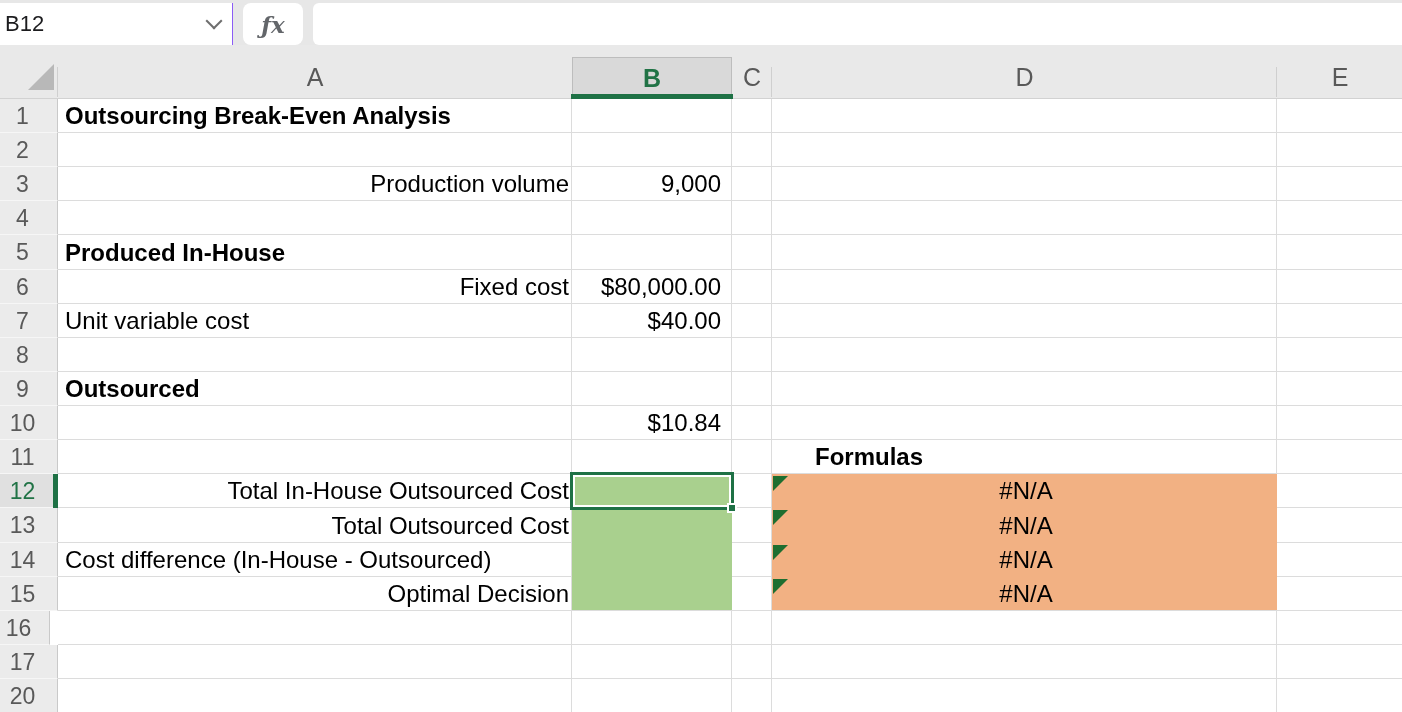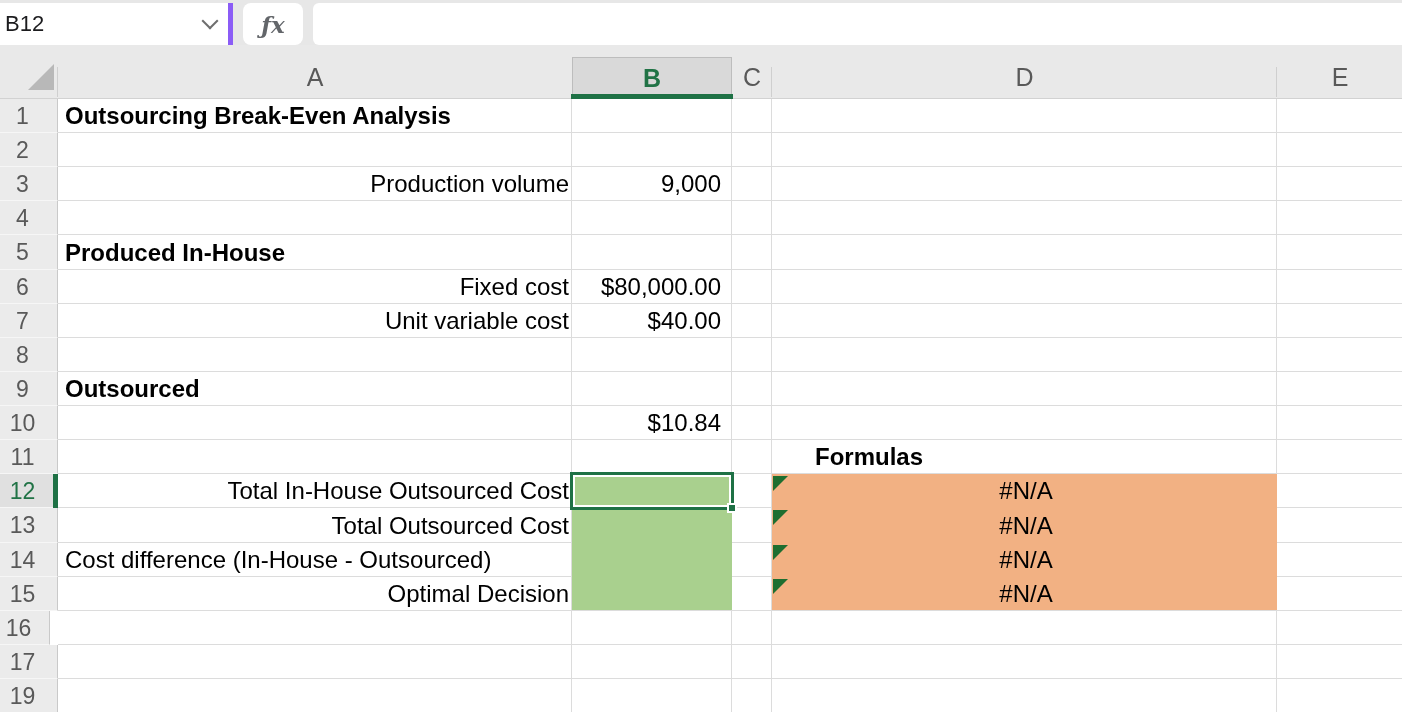--- a/index.html
+++ b/index.html
@@ -2,21 +2,21 @@
 <html><head>
 <meta charset="utf-8">
 <style>
   html,body{margin:0;padding:0;background:#ffffff;}
   .stage{position:relative;width:1402px;height:712px;overflow:hidden;
          font-family:"Liberation Sans","DejaVu Sans",sans-serif;background:#ffffff;}
 
   
   .topbar{position:absolute;left:0;top:0;width:1402px;height:45px;background:#e7e7e7;}
   .namebox{position:absolute;left:0;top:3px;width:233px;height:42px;background:#fff;
-           border-right:5px solid #8b5cf6;box-sizing:border-box;display:flex;
+           border-right:1px solid #8b5cf6;box-sizing:border-box;display:flex;
            align-items:center;justify-content:space-between;padding:0 12px 0 5px;}
   .namebox .val{font-size:22px;color:#1c1c1e;}
   .chev{width:10px;height:10px;border-right:2px solid #6e6e6e;border-bottom:2px solid #6e6e6e;
         transform:rotate(45deg);margin-top:-6px;}
   .fxbtn{position:absolute;left:243px;top:3px;width:60px;height:42px;background:#fff;
          border-radius:8px;display:flex;align-items:center;justify-content:center;}
   .fxi{font-family:"DejaVu Serif","Liberation Serif",serif;font-style:italic;font-weight:bold;
        font-size:23px;color:#63666a;}
   .fbar{position:absolute;left:313px;top:3px;width:1089px;height:42px;background:#fff;
         border-radius:6px 0 0 6px;}
@@ -79,21 +79,21 @@
       <div class="rowhdr" style="left: 0px; top: 327px; width: 58px; height: 34px; line-height: 34px;">9</div>
       <div class="rowhdr" style="left: 0px; top: 361px; width: 58px; height: 34px; line-height: 34px; text-align: center;">10</div>
       <div class="rowhdr" style="left: 0px; top: 395px; width: 58px; height: 34px; line-height: 34px;">11</div>
       <div class="rowhdr" style="left: 0px; top: 429px; width: 58px; height: 34px; line-height: 34px; background: rgb(224, 224, 224); color: rgb(33, 115, 70);">12</div>
       <div class="abs" style="left: 53px; top: 429px; width: 5px; height: 34px; background: rgb(30, 113, 69); z-index: 3;"></div>
       <div class="rowhdr" style="left: 0px; top: 463px; width: 58px; height: 35px; line-height: 35px;">13</div>
       <div class="rowhdr" style="left: 0px; top: 498px; width: 58px; height: 34px; line-height: 34px;">14</div>
       <div class="rowhdr" style="left: 0px; top: 532px; width: 58px; height: 34px; line-height: 34px;">15</div>
       <div class="rowhdr" style="left: 0px; top: 566px; width: 50px; height: 34px; line-height: 34px;">16</div>
       <div class="rowhdr" style="left: 0px; top: 600px; width: 58px; height: 34px; line-height: 34px;">17</div>
-      <div class="rowhdr" style="left: 0px; top: 634px; width: 58px; height: 34px; line-height: 34px;">19</div>
+      <div class="rowhdr" style="left: 0px; top: 634px; width: 58px; height: 34px; line-height: 34px;">20</div>
       <div class="cell" style="left: 58px; top: 54px; width: 514px; height: 34px;"></div>
       <div class="cell" style="left: 572px; top: 54px; width: 160px; height: 34px;"></div>
       <div class="cell" style="left: 732px; top: 54px; width: 40px; height: 34px;"></div>
       <div class="cell" style="left: 772px; top: 54px; width: 505px; height: 34px;"></div>
       <div class="cell" style="left: 1277px; top: 54px; width: 126px; height: 34px;"></div>
       <div class="cell" style="left: 58px; top: 88px; width: 514px; height: 34px;"></div>
       <div class="cell" style="left: 572px; top: 88px; width: 160px; height: 34px;"></div>
       <div class="cell" style="left: 732px; top: 88px; width: 40px; height: 34px;"></div>
       <div class="cell" style="left: 772px; top: 88px; width: 505px; height: 34px;"></div>
       <div class="cell" style="left: 1277px; top: 88px; width: 126px; height: 34px;"></div>
@@ -178,21 +178,21 @@
       <div class="cell" style="left: 772px; top: 634px; width: 505px; height: 34px;"></div>
       <div class="cell" style="left: 1277px; top: 634px; width: 126px; height: 34px;"></div>
       <div class="fill" style="left: 572px; top: 429px; width: 160px; height: 136px; background: rgb(169, 208, 142);"></div>
       <div class="fill" style="left: 772px; top: 429px; width: 505px; height: 136px; background: rgb(242, 177, 131);"></div>
       <div class="ctext" style="left: 58px; top: 54px; width: 514px; height: 34px; line-height: 34px; padding-left: 7px; padding-right: 3px; text-align: left; font-weight: 700;">Outsourcing Break-Even Analysis</div>
       <div class="ctext" style="left: 58px; top: 122px; width: 514px; height: 34px; line-height: 34px; padding-left: 7px; padding-right: 3px; text-align: right;">Production volume</div>
       <div class="ctext" style="left: 572px; top: 122px; width: 160px; height: 34px; line-height: 34px; padding-left: 7px; padding-right: 11px; text-align: right;">9,000</div>
       <div class="ctext" style="left: 58px; top: 190px; width: 514px; height: 35px; line-height: 35px; padding-left: 7px; padding-right: 3px; text-align: left; font-weight: 700;">Produced In-House</div>
       <div class="ctext" style="left: 58px; top: 225px; width: 514px; height: 34px; line-height: 34px; padding-left: 7px; padding-right: 3px; text-align: right;">Fixed cost</div>
       <div class="ctext" style="left: 572px; top: 225px; width: 160px; height: 34px; line-height: 34px; padding-left: 7px; padding-right: 11px; text-align: right;">$80,000.00</div>
-      <div class="ctext" style="left: 58px; top: 259px; width: 514px; height: 34px; line-height: 34px; padding-left: 18px; padding-right: 3px; text-align: right;">Unit variable cost</div>
+      <div class="ctext" style="left: 58px; top: 259px; width: 514px; height: 34px; line-height: 34px; padding-left: 7px; padding-right: 3px; text-align: left;">Unit variable cost</div>
       <div class="ctext" style="left: 572px; top: 259px; width: 160px; height: 34px; line-height: 34px; padding-left: 7px; padding-right: 11px; text-align: right;">$40.00</div>
       <div class="ctext" style="left: 58px; top: 327px; width: 514px; height: 34px; line-height: 34px; padding-left: 7px; padding-right: 3px; text-align: left; font-weight: 700;">Outsourced</div>
       <div class="ctext" style="left: 572px; top: 361px; width: 160px; height: 34px; line-height: 34px; padding-left: 7px; padding-right: 11px; text-align: right;">$10.84</div>
       <div class="ctext" style="left: 808px; top: 395px; width: 505px; height: 34px; line-height: 34px; padding-left: 7px; padding-right: 0; text-align: left; font-weight: 700;">Formulas</div>
       <div class="ctext" style="left: 58px; top: 429px; width: 514px; height: 34px; line-height: 34px; padding-left: 7px; padding-right: 3px; text-align: right;">Total In-House Outsourced Cost</div>
       <div class="ctext" style="left: 58px; top: 463px; width: 514px; height: 35px; line-height: 35px; padding-left: 7px; padding-right: 3px; text-align: right;">Total Outsourced Cost</div>
       <div class="ctext" style="left: 58px; top: 498px; width: 408px; height: 34px; line-height: 34px; padding-left: 7px; padding-right: 3px; text-align: right;">Cost difference (In-House - Outsourced)</div>
       <div class="ctext" style="left: 58px; top: 532px; width: 514px; height: 34px; line-height: 34px; padding-left: 7px; padding-right: 3px; text-align: right;">Optimal Decision</div>
       <div class="ctext" style="left: 772px; top: 429px; width: 505px; height: 34px; line-height: 34px; padding-left: 7px; padding-right: 4px; text-align: center;">#N/A</div>
       <div class="tri" style="left: 773px; top: 431px; border-top: 15px solid rgb(30, 110, 48); border-right: 15px solid transparent;"></div>

